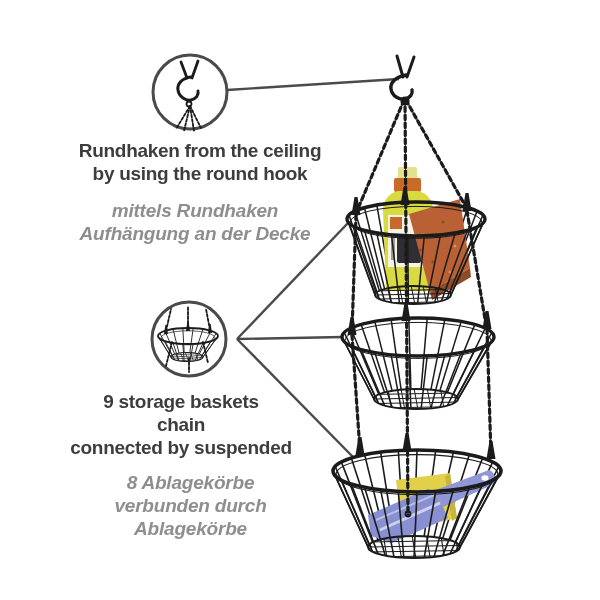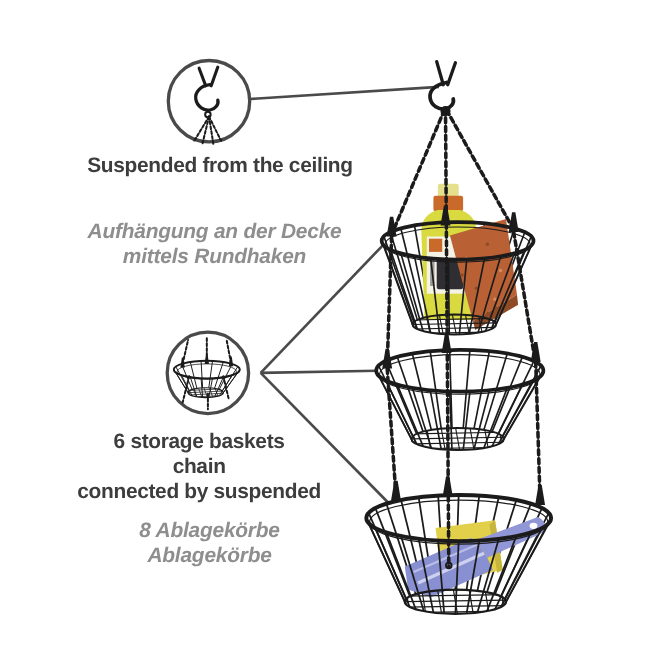--- a/index.html
+++ b/index.html
@@ -348,28 +348,30 @@
             <ellipse cx="187" cy="357" rx="16" ry="4.5" fill="none" stroke="#1b1b1b" stroke-width="1.1"></ellipse>
             <polygon points="165.33333333333334,325 166.66666666666666,325 168,334 164,334" fill="#1b1b1b"></polygon>
             <polygon points="187.33333333333334,322 188.66666666666666,322 190,331 186,331" fill="#1b1b1b"></polygon>
             <polygon points="209.33333333333334,324 210.66666666666666,324 212,333 208,333" fill="#1b1b1b"></polygon>
           </g>
       </g>
     </g>
   </svg>
 
   <div class="annot" style="left:55px;top:139px;width:290px">
-    <div class="t">Suspended from the ceiling</div>
+    <div class="t">Rundhaken from the ceiling</div>
+    <div class="t">by using the round hook</div>
   </div>
   <div class="annot" style="left:50px;top:199px;width:290px">
+    <div class="s">mittels Rundhaken</div>
     <div class="s">Aufhängung an der Decke</div>
-    <div class="s">mittels Rundhaken</div>
   </div>
   <div class="annot" style="left:42px;top:390px;width:278px">
-    <div class="t">6 storage baskets</div>
+    <div class="t">9 storage baskets</div>
     <div class="t">chain</div>
     <div class="t">connected by suspended</div>
   </div>
   <div class="annot" style="left:48px;top:471px;width:285px">
     <div class="s">8 Ablagekörbe</div>
+    <div class="s">verbunden durch</div>
     <div class="s">Ablagekörbe</div>
   </div>
 </div>
 
 </body></html>

